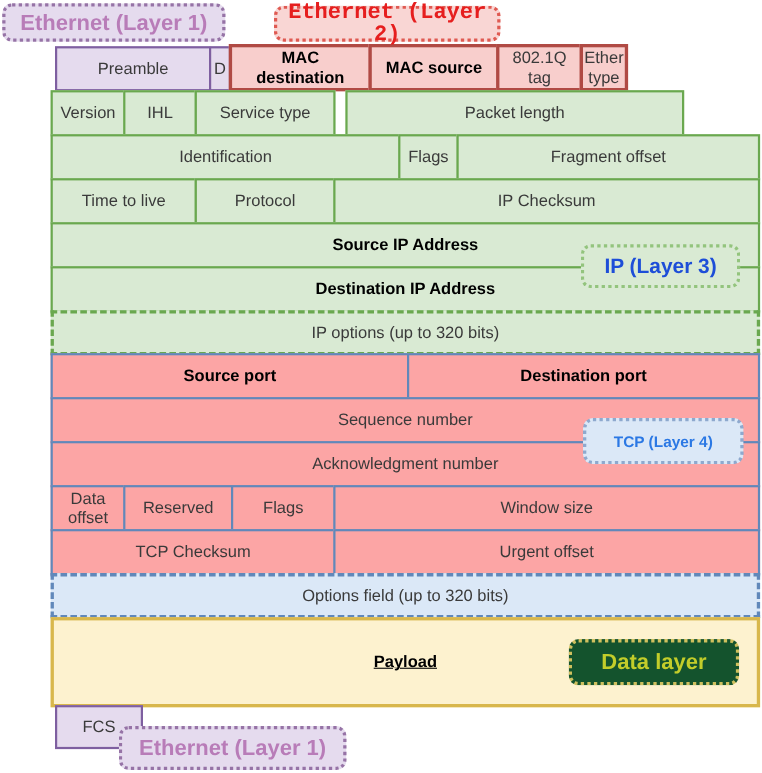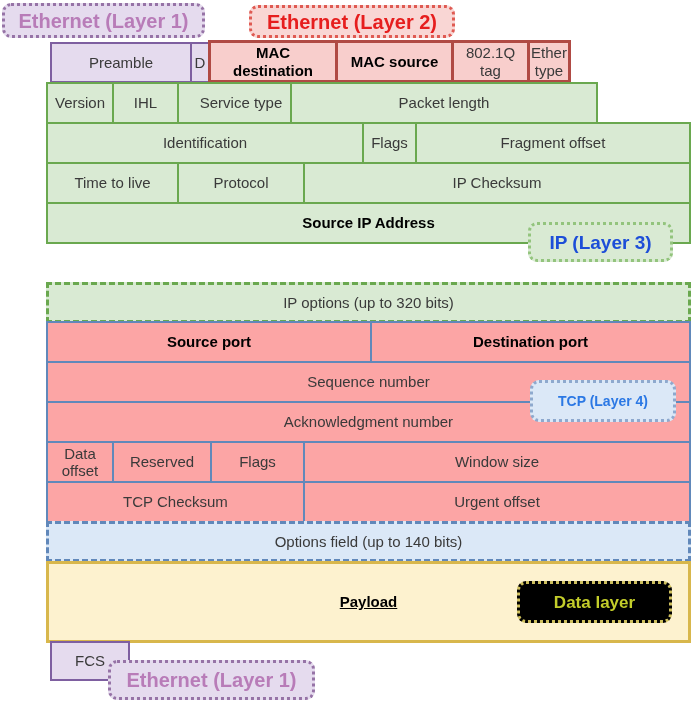--- a/index.html
+++ b/index.html
@@ -21,68 +21,69 @@
   .blue   { background:#fca5a5; border:2px solid #6188ba; }
   .blue-dashed { background:#dbe8f7; border:3px dashed #6188ba; }
   .yellow { background:#fdf2cf; border:3px solid #d8b74c;text-decoration:underline; }
   .padwrap { padding:0 14px; }
   .overlay {
     position:absolute; box-sizing:border-box; border-radius:9px;
     display:flex; align-items:center; justify-content:center;
     font-weight:bold; text-align:center; z-index:5; line-height:1;
   }
   .ov-eth1 { background:#e5dbee; border:3px dotted #9673a6; color:#b87cb8; font-size:20px; }
-  .ov-eth2 { background:#f9d6d4; border:3px dotted #df5a52; color:#e61e1e; font-size:20px; }
+  .ov-eth2 { background:#f9d6d4; border:3px dotted #df5a52; color:#e61e1e; font-size:20px;font-family:Liberation Mono, monospace; }
   .ov-ip   { background:#d9ead3; border:3px dotted #93c47d; color:#1d4ed8; font-size:19px; }
   .ov-tcp  { background:#dbe8f7; border:3px dotted #8ea9ce; color:#2b78e4; font-size:14px; }
-  .ov-data { background:#000000; border:3px dotted #cfc05e; color:#c3cd2a; font-size:17px; }
+  .ov-data { background:#14532d; border:3px dotted #cfc05e; color:#c3cd2a; font-size:20px; }
 </style>
 </head>
 <body>
 
 <div class="canvas">
 
   <div class="cell purple" style="left:50px;top:42px;width:142px;height:41px">Preamble</div>
   <div class="cell purple" style="left:190px;top:42px;width:20px;height:41px;padding:0 2px">D</div>
   <div class="cell red bold padwrap" style="left:208px;top:40px;width:130px;height:43px">MAC destination</div>
   <div class="cell red bold" style="left:335px;top:40px;width:119px;height:43px">MAC source</div>
   <div class="cell red" style="left:451px;top:40px;width:79px;height:43px;padding:0 8px">802.1Q tag</div>
   <div class="cell red" style="left:527px;top:40px;width:44px;height:43px;padding:0 2px">Ether type</div>
 
   <div class="cell green" style="left:46px;top:82px;width:68px;height:42px">Version</div>
   <div class="cell green" style="left:112px;top:82px;width:67px;height:42px">IHL</div>
   <div class="cell green" style="left:177px;top:82px;width:128px;height:42px">Service type</div>
-  <div class="cell green" style="left:290px;top:82px;width:308px;height:42px">Packet length</div>
+  <div class="cell green" style="left:314px;top:82px;width:308px;height:42px">Packet length</div>
 
   <div class="cell green" style="left:46px;top:122px;width:318px;height:42px">Identification</div>
   <div class="cell green" style="left:362px;top:122px;width:55px;height:42px">Flags</div>
   <div class="cell green" style="left:415px;top:122px;width:276px;height:42px">Fragment offset</div>
 
   <div class="cell green" style="left:46px;top:162px;width:133px;height:42px">Time to live</div>
   <div class="cell green" style="left:177px;top:162px;width:128px;height:42px">Protocol</div>
   <div class="cell green" style="left:303px;top:162px;width:388px;height:42px">IP Checksum</div>
 
   <div class="cell green bold" style="left:46px;top:202px;width:645px;height:42px">Source IP Address</div>
+  <div class="cell green bold" style="left:46px;top:242px;width:645px;height:42px">Destination IP Address</div>
   <div class="cell green-dashed" style="left:46px;top:282px;width:645px;height:41px">IP options (up to 320 bits)</div>
 
   <div class="cell blue bold" style="left:46px;top:321px;width:326px;height:42px">Source port</div>
   <div class="cell blue bold" style="left:370px;top:321px;width:321px;height:42px">Destination port</div>
 
   <div class="cell blue" style="left:46px;top:361px;width:645px;height:42px">Sequence number</div>
   <div class="cell blue" style="left:46px;top:401px;width:645px;height:42px">Acknowledgment number</div>
 
   <div class="cell blue" style="left:46px;top:441px;width:68px;height:42px;padding:16px 2px">Data offset</div>
   <div class="cell blue" style="left:112px;top:441px;width:100px;height:42px">Reserved</div>
   <div class="cell blue" style="left:210px;top:441px;width:95px;height:42px">Flags</div>
   <div class="cell blue" style="left:303px;top:441px;width:388px;height:42px">Window size</div>
 
   <div class="cell blue" style="left:46px;top:481px;width:259px;height:42px">TCP Checksum</div>
   <div class="cell blue" style="left:303px;top:481px;width:388px;height:42px">Urgent offset</div>
 
-  <div class="cell blue-dashed" style="left:46px;top:521px;width:645px;height:41px">Options field (up to 140 bits)</div>
+  <div class="cell blue-dashed" style="left:46px;top:521px;width:645px;height:41px">Options field (up to 320 bits)</div>
 
   <div class="cell yellow bold" style="left:46px;top:561px;width:645px;height:82px">Payload</div>
 
   <div class="cell purple" style="left:50px;top:641px;width:80px;height:40px">FCS</div>
 
   <div class="overlay ov-eth1" style="left:2px;top:3px;width:203px;height:35px">Ethernet (Layer 1)</div>
   <div class="overlay ov-eth2" style="left:249px;top:5px;width:206px;height:33px">Ethernet (Layer 2)</div>
   <div class="overlay ov-ip" style="left:528px;top:222px;width:145px;height:40px">IP (Layer 3)</div>
   <div class="overlay ov-tcp" style="left:530px;top:380px;width:146px;height:42px">TCP (Layer 4)</div>
   <div class="overlay ov-data" style="left:517px;top:581px;width:155px;height:42px">Data layer</div>

